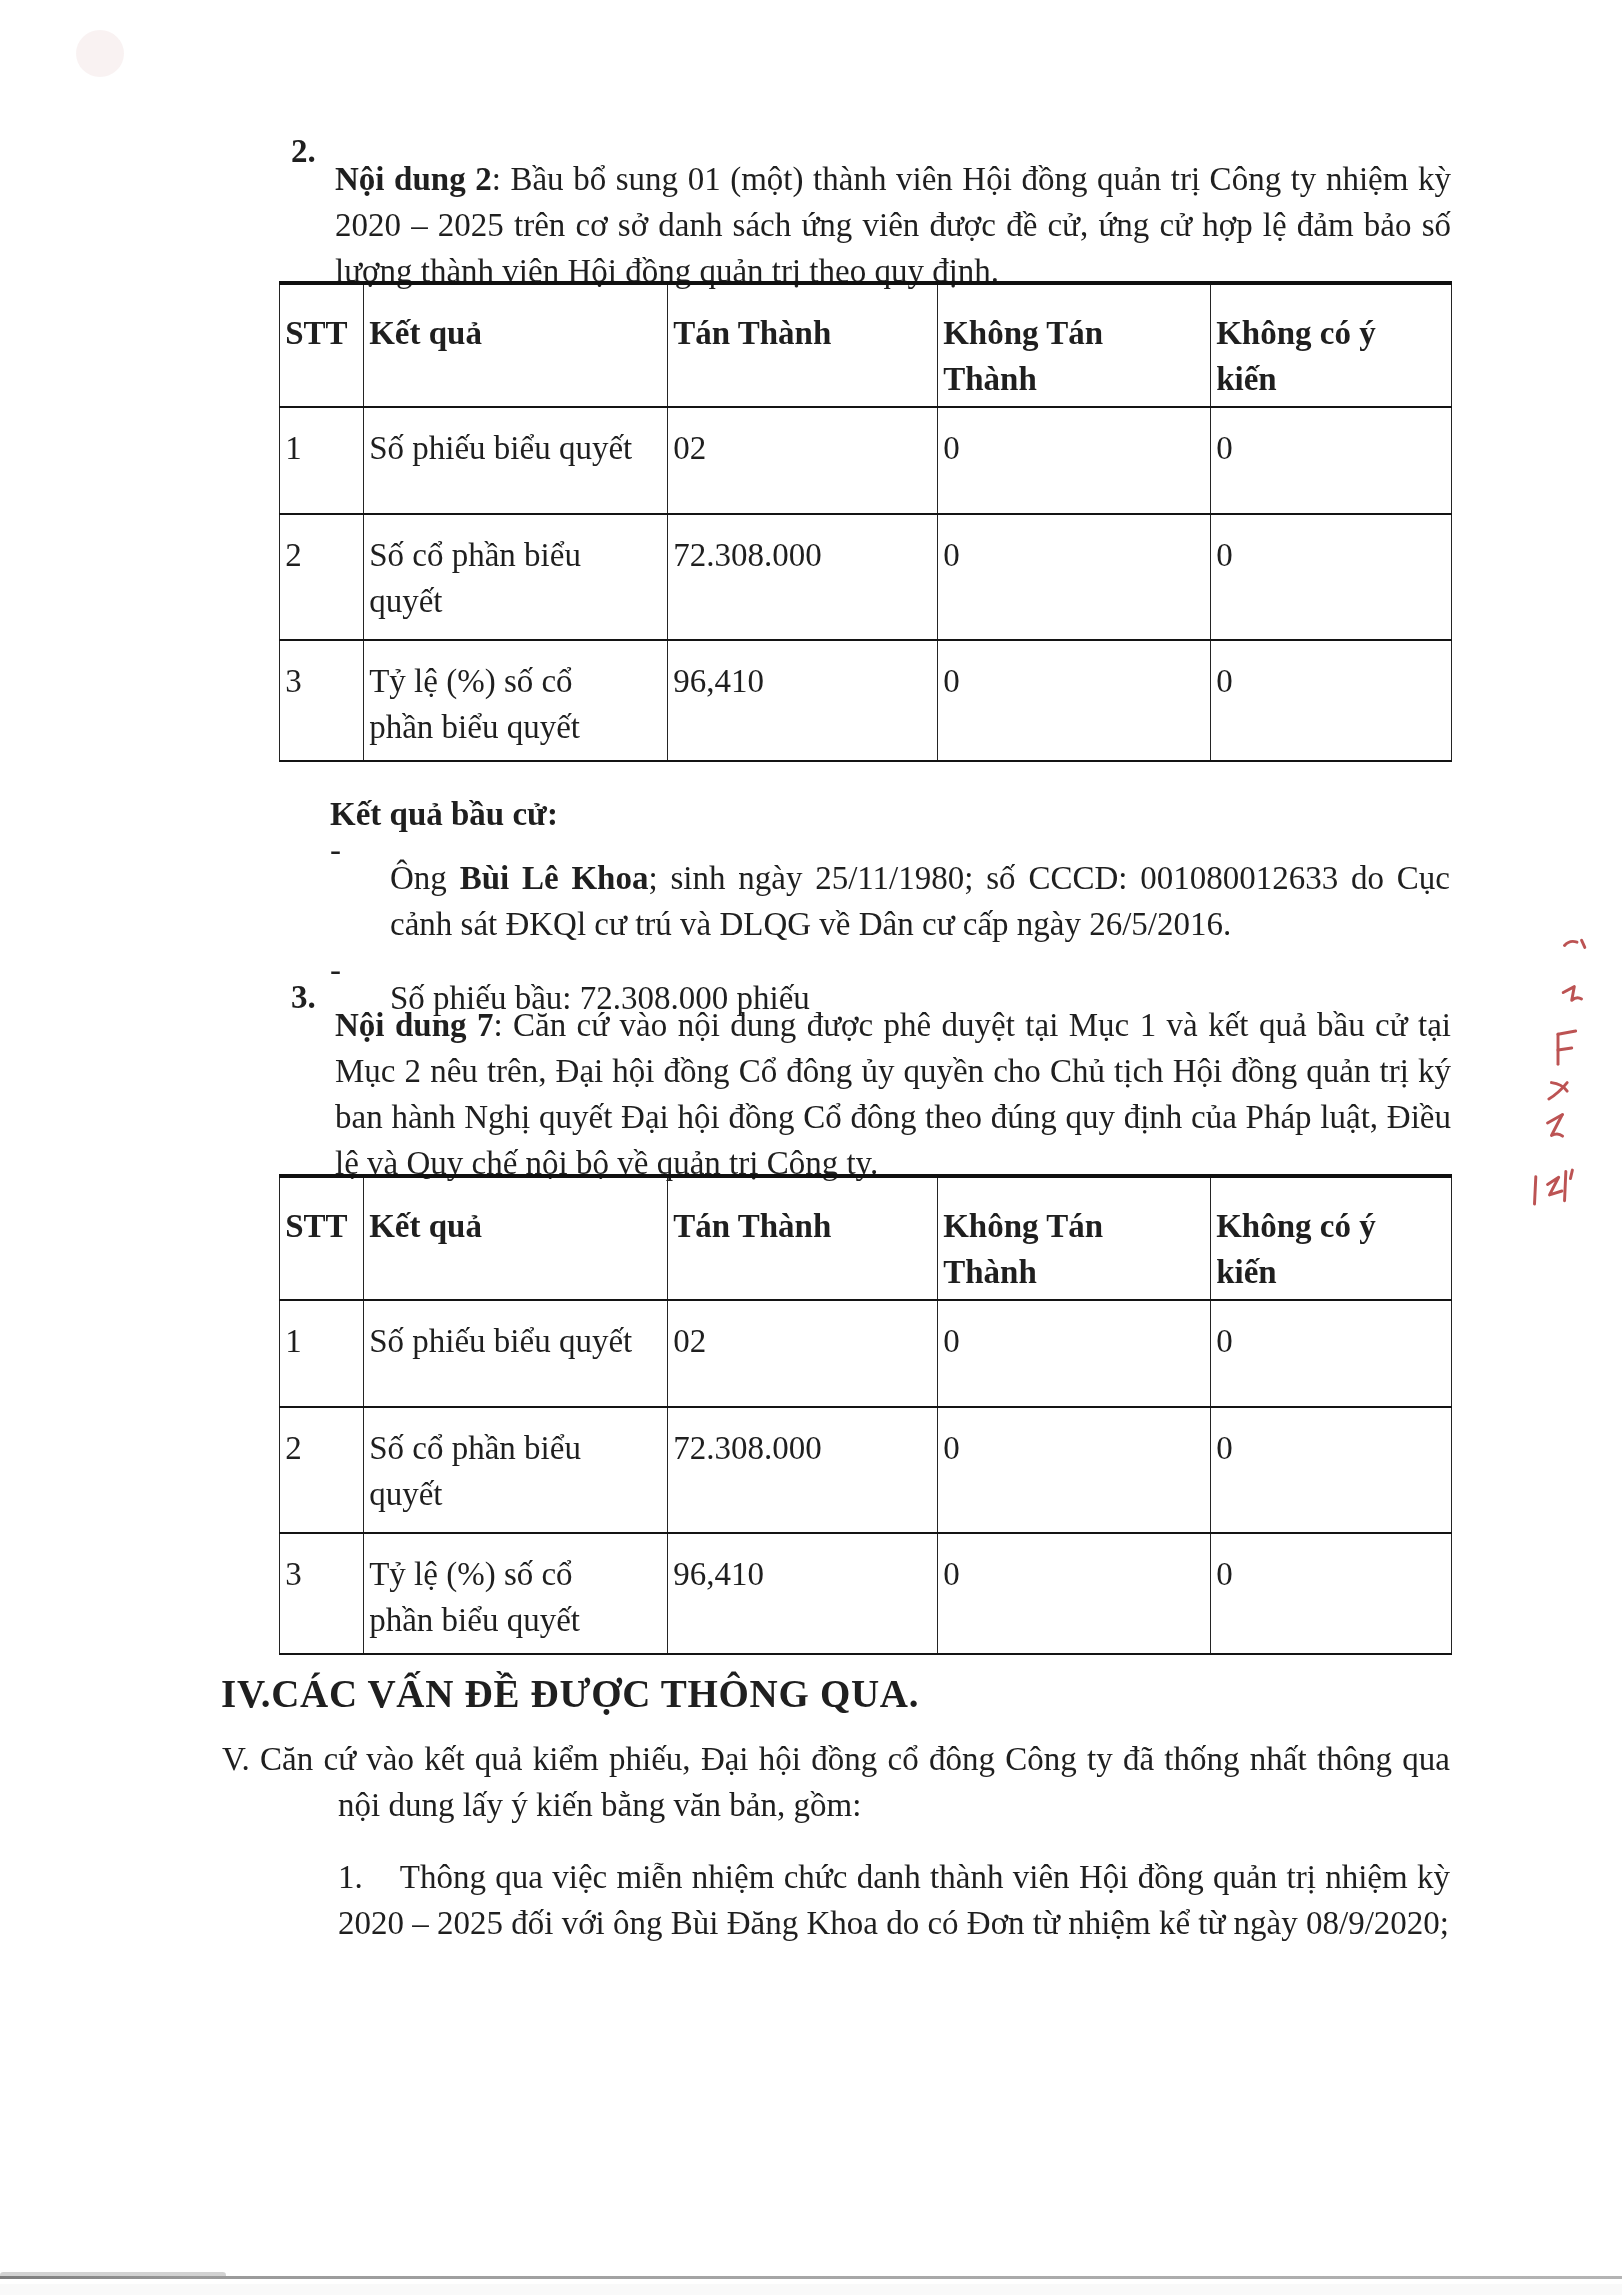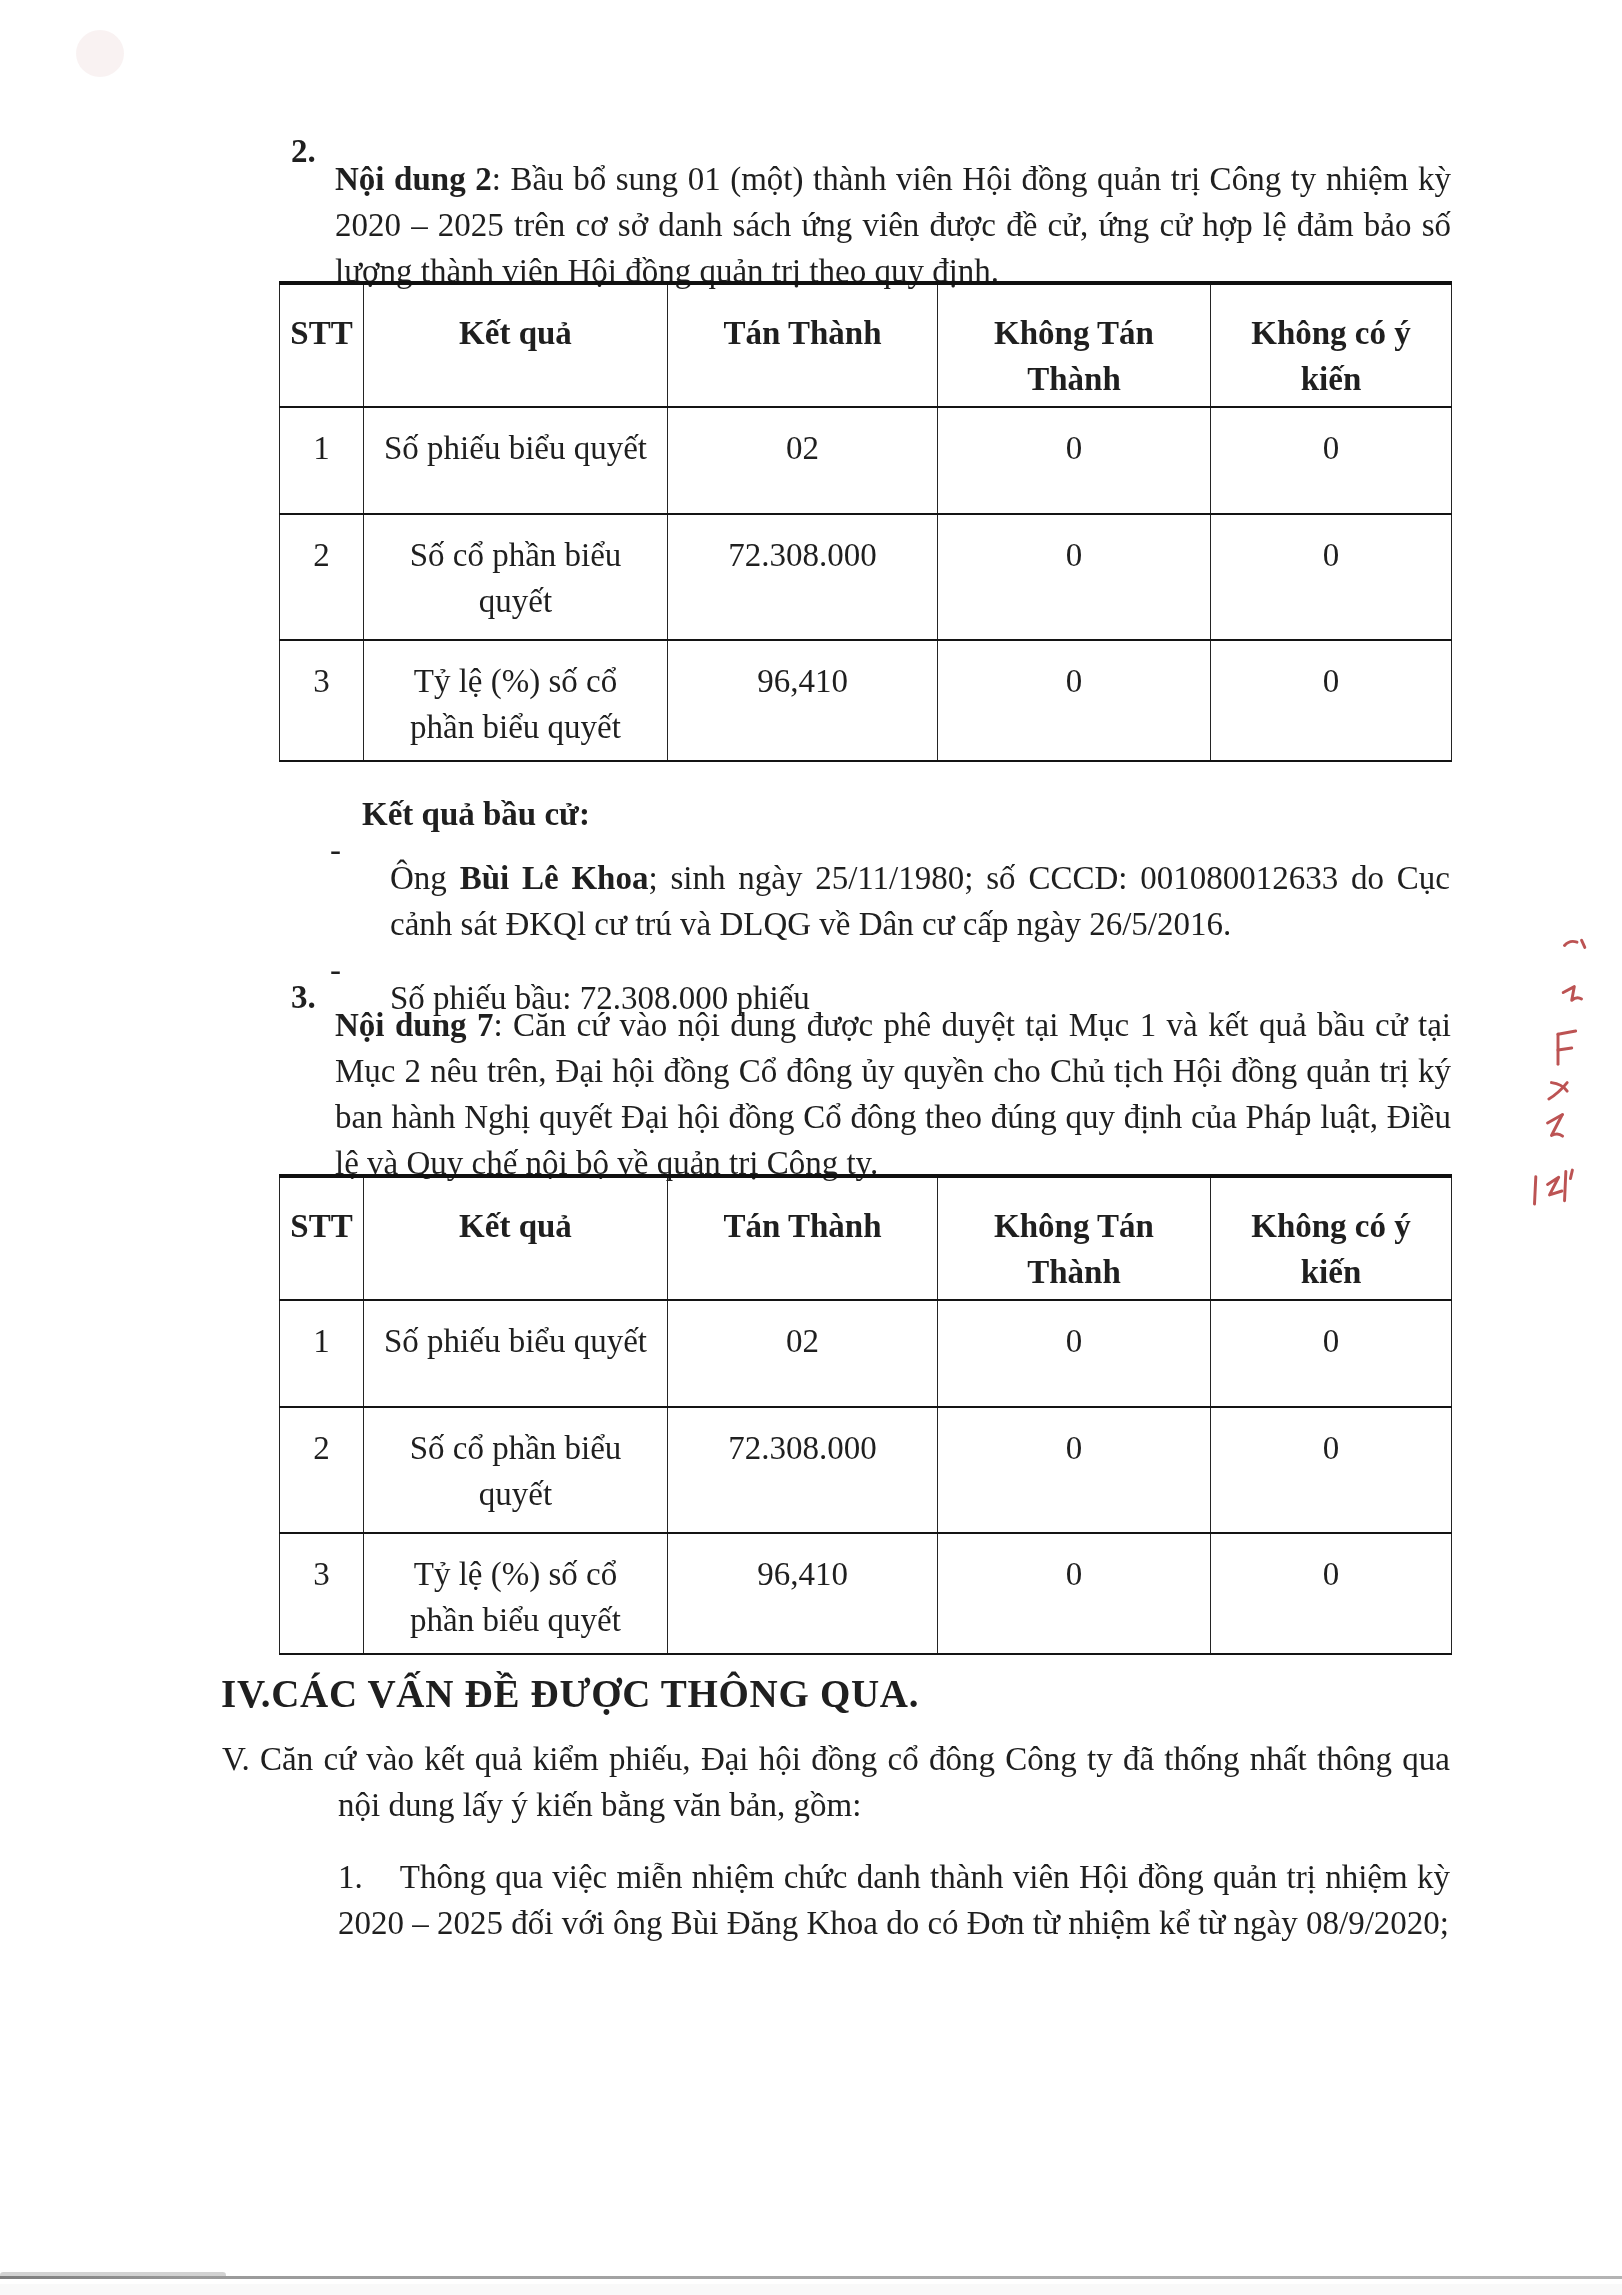--- a/index.html
+++ b/index.html
@@ -14,42 +14,42 @@
   .abs{position:absolute;}
   
   .para{font-size:33px;line-height:46px;text-align:justify;}
   .hang{display:flex;}
   .hang .numcol{flex:0 0 44px;font-weight:bold;}
   .hang .bulcol{flex:0 0 60px;}
   .hang .content{flex:1 1 auto;text-align:justify;margin-top:28px;}
   .bold{font-weight:bold;}
   .sec2{top:128px;left:291px;width:1160px;}
   .sec3{top:974px;left:291px;width:1160px;}
-  .ketqua-heading{top:791px;left:330px;font-size:33px;line-height:46px;font-weight:bold;margin-left:32px;}
+  .ketqua-heading{top:791px;left:330px;font-size:33px;line-height:46px;font-weight:bold;}
   .bullets{top:827px;left:330px;width:1120px;}
   .heading4{top:1671px;left:221px;font-size:39px;line-height:46px;font-weight:bold;letter-spacing:0.7px;}
   .secV{top:1736px;left:222px;width:1228px;padding-left:116px;text-indent:-116px;box-sizing:border-box;}
   .item1{top:1854px;left:338px;width:1112px;}
   .item1 .num{margin-right:37px;}
   
   table.results{
     position:absolute;
     border-collapse:collapse;
     table-layout:fixed;
     font-size:33px;line-height:46px;
     border-top:4.6px solid #101010;
   }
   .tbl1{top:281px;left:279px;}
   .tbl2{top:1174px;left:279px;}
   table.results th, table.results td{
     border-left:1.3px solid #242424;
     border-right:1.3px solid #242424;
     border-top:2.6px solid #141414;
     border-bottom:2.6px solid #141414;
-    text-align:center;
+    text-align:left;
     vertical-align:top;
     white-space:pre-line;
     padding:0 5.2px;
   }
   table.results th{font-weight:bold;padding-top:25px;height:124px;box-sizing:border-box;}
   table.results td{padding-top:17px;box-sizing:border-box;}
   table.results tbody tr:nth-child(1) td{height:107px;}
   table.results tbody tr:nth-child(2) td{height:126px;}
   table.results tbody tr:nth-child(3) td{height:121px;}
   

